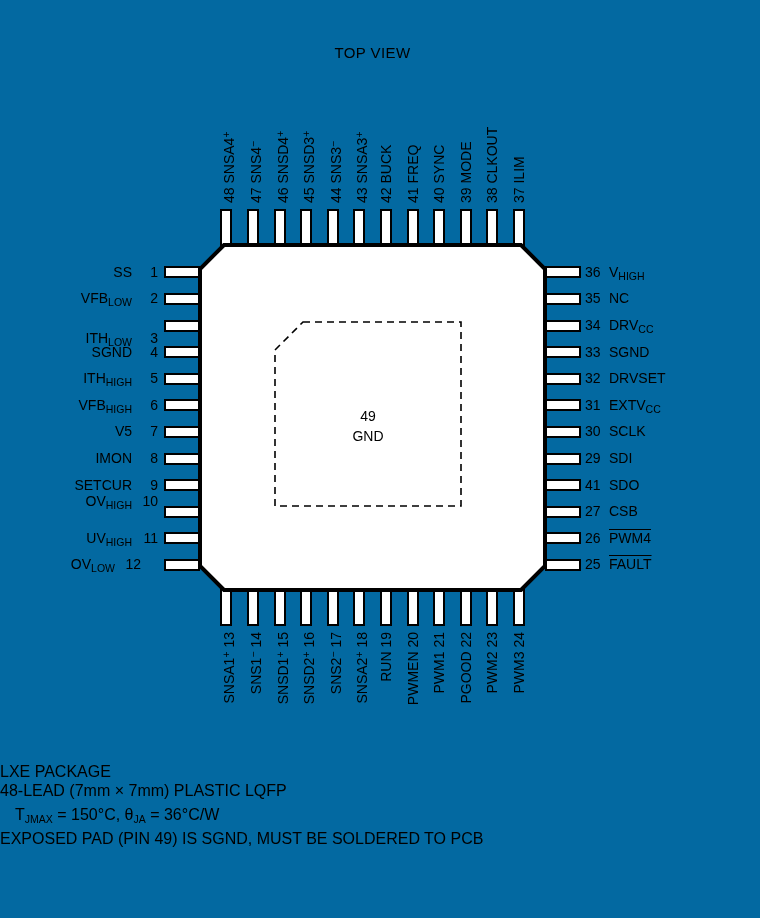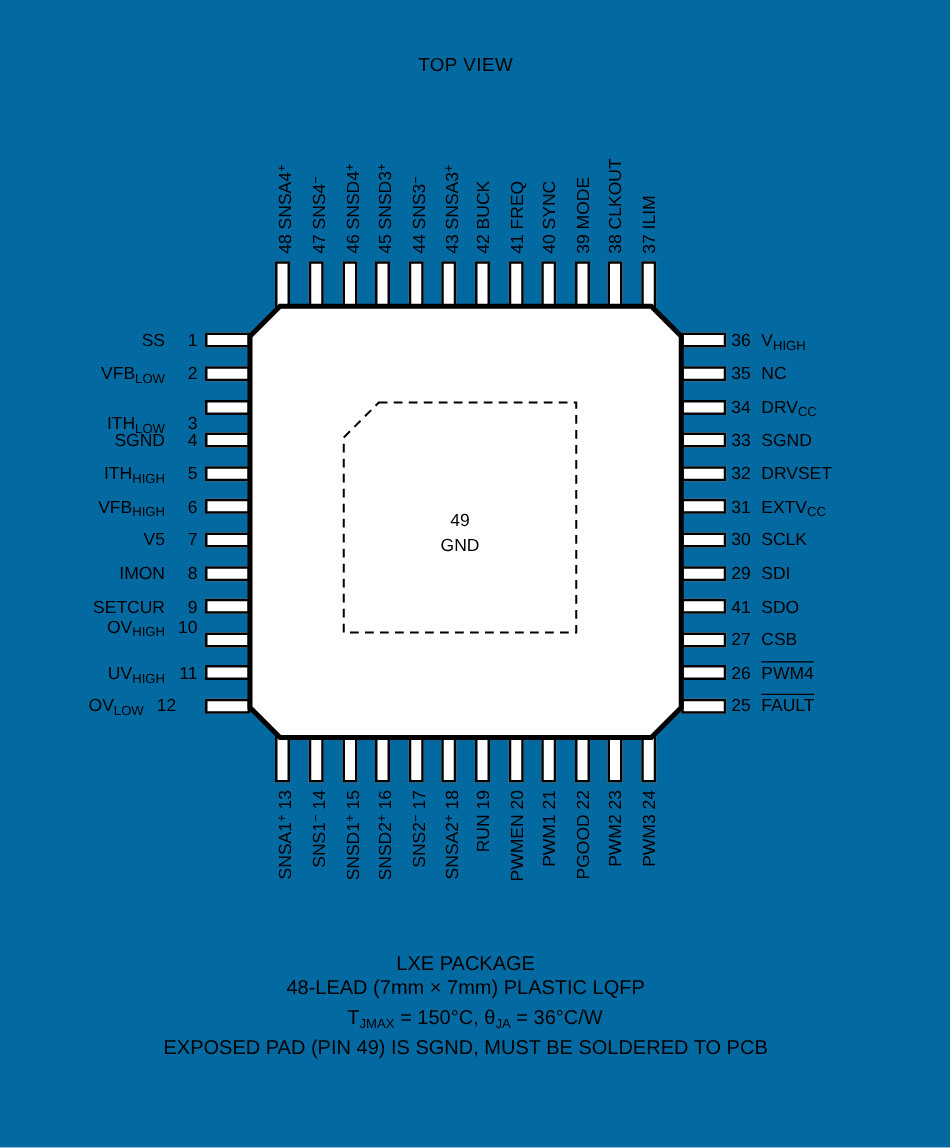--- a/index.html
+++ b/index.html
@@ -28,21 +28,21 @@
             transform: rotate(-90deg); transform-origin: 0 0; }
   .rl-end { text-align: right; }
 
   .sub { font-size: 10.5px; vertical-align: -3px; }
   .sup { font-size: 10.5px; vertical-align: 4px; }
   .ovl { text-decoration: overline; text-align: right; }
 
   .pad-text { position: absolute; left: 268px; top: 406px; width: 200px;
               text-align: center; font-size: 14px; line-height: 20px; }
 
-  .footer { position: absolute; left: 0; top: 762px; width: 745px; text-align: center;
+  .footer { position: absolute; left: 0; top: 762px; width: 745px; text-align: left;
             font-size: 16px; line-height: 19px; }
   .footer .gap { margin-top: 5px; padding-left: 15px; }
 </style>
 </head>
 <body>
 
 <div class="page">
 
   <div class="title">TOP VIEW</div>
 

